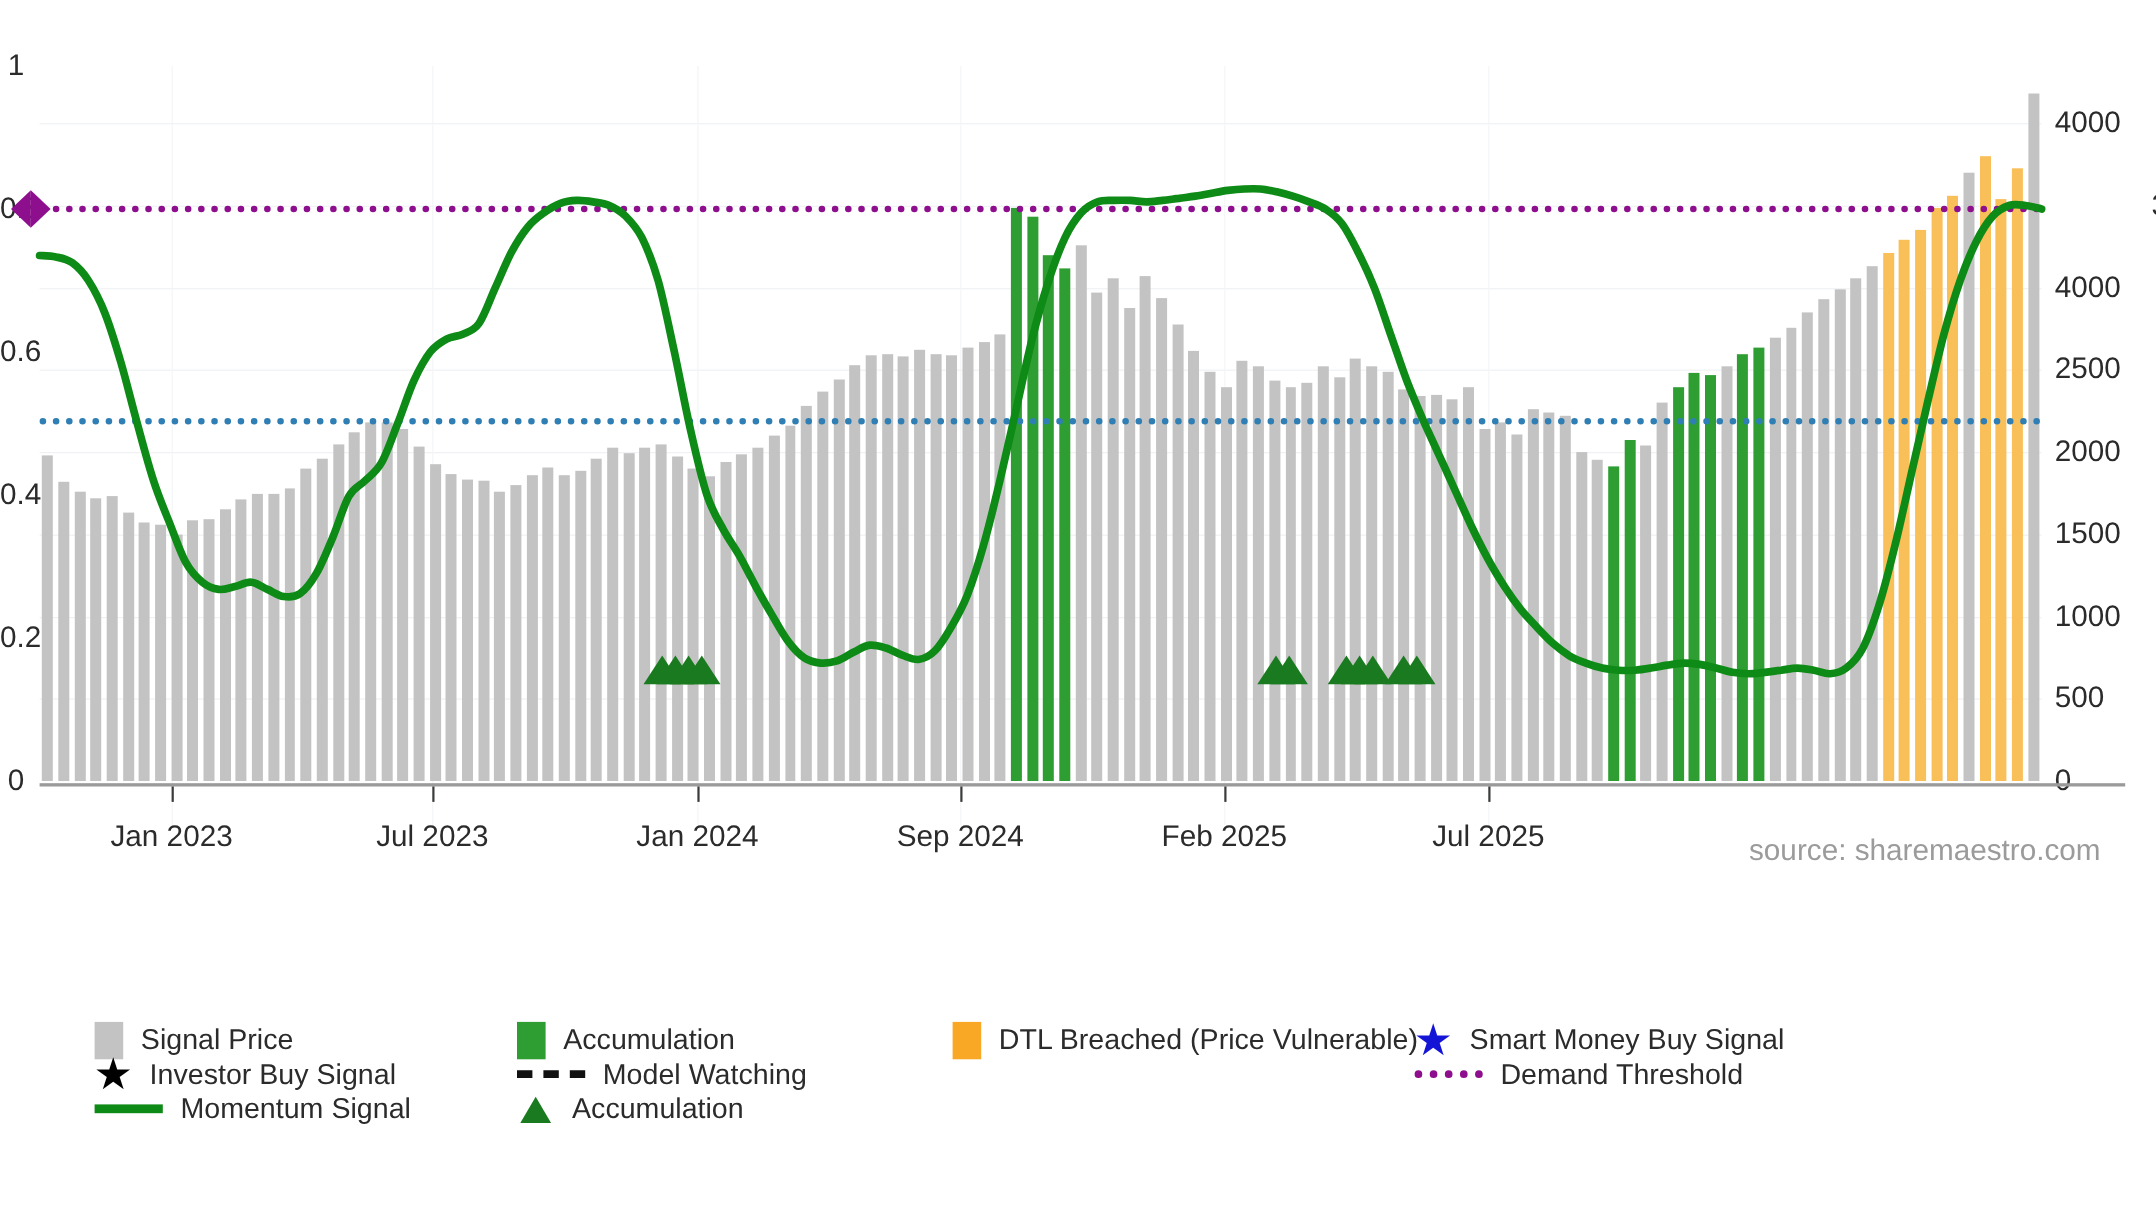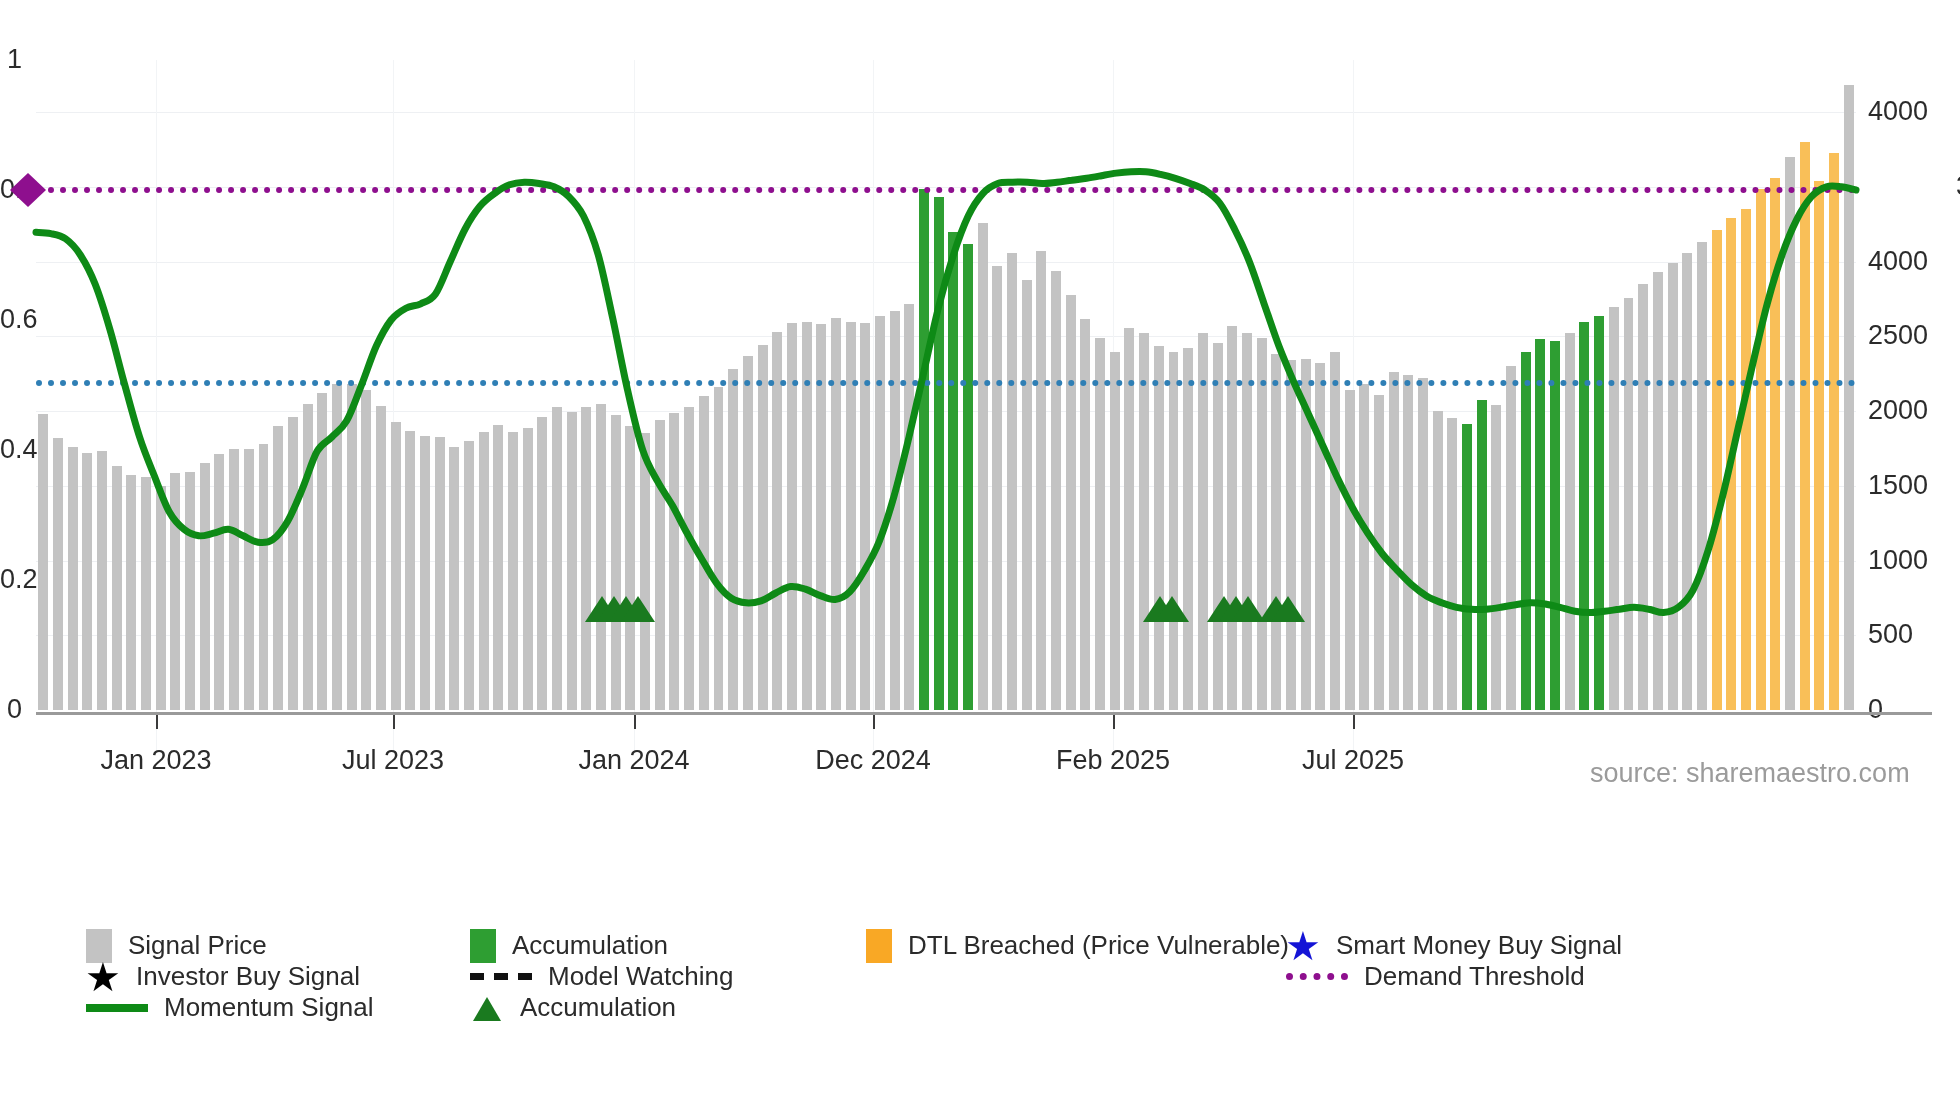--- a/index.html
+++ b/index.html
@@ -234,21 +234,21 @@
       <div class="xtick" style="left: 393px;"></div>
       <div class="xtick" style="left: 634px;"></div>
       <div class="xtick" style="left: 873px;"></div>
       <div class="xtick" style="left: 1113px;"></div>
       <div class="xtick" style="left: 1353px;"></div>
     </div>
   <div id="xlabels">
       <div class="tick-label xlab" style="left: 46px; width: 220px; top: 745px;">Jan 2023</div>
       <div class="tick-label xlab" style="left: 283px; width: 220px; top: 745px;">Jul 2023</div>
       <div class="tick-label xlab" style="left: 524px; width: 220px; top: 745px;">Jan 2024</div>
-      <div class="tick-label xlab" style="left: 763px; width: 220px; top: 745px;">Dec 2024</div>
+      <div class="tick-label xlab" style="left: 763px; width: 220px; top: 745px;">Sep 2024</div>
       <div class="tick-label xlab" style="left: 1003px; width: 220px; top: 745px;">Feb 2025</div>
       <div class="tick-label xlab" style="left: 1243px; width: 220px; top: 745px;">Jul 2025</div>
     </div>
 
   <div id="tri-layer">
       <div class="tri" style="left: 585px; top: 596px; border-bottom: 26px solid rgb(26, 122, 31);"></div>
       <div class="tri" style="left: 597px; top: 596px; border-bottom: 26px solid rgb(26, 122, 31);"></div>
       <div class="tri" style="left: 609px; top: 596px; border-bottom: 26px solid rgb(26, 122, 31);"></div>
       <div class="tri" style="left: 621px; top: 596px; border-bottom: 26px solid rgb(26, 122, 31);"></div>
       <div class="tri" style="left: 1143px; top: 596px; border-bottom: 26px solid rgb(26, 122, 31);"></div>

